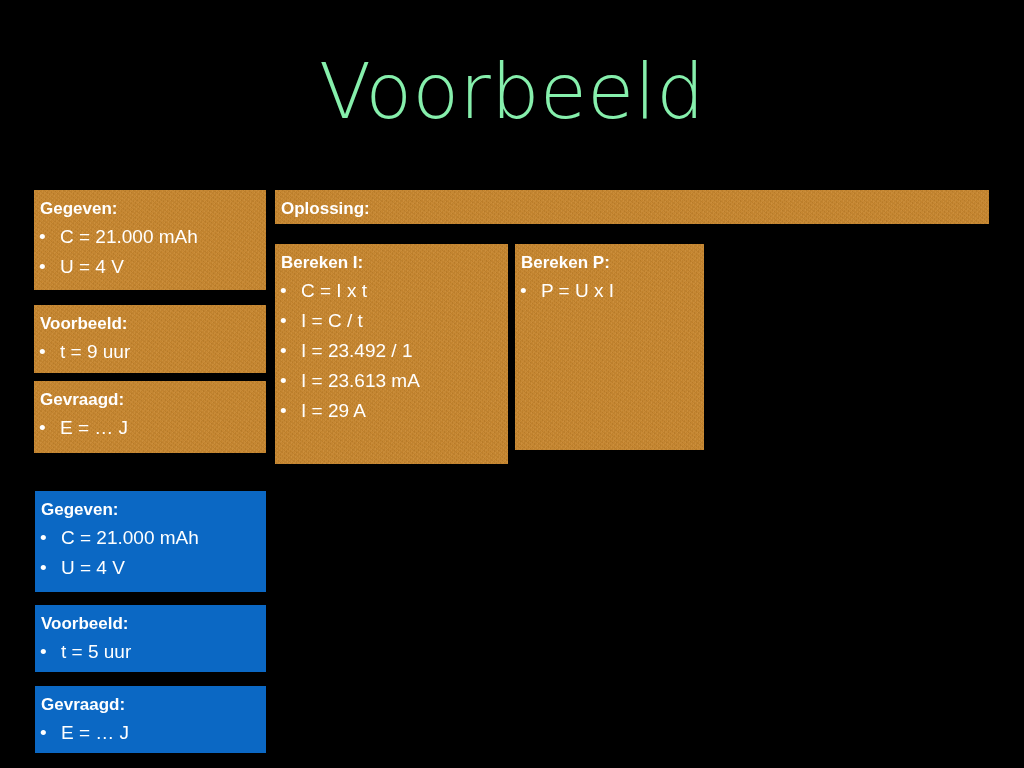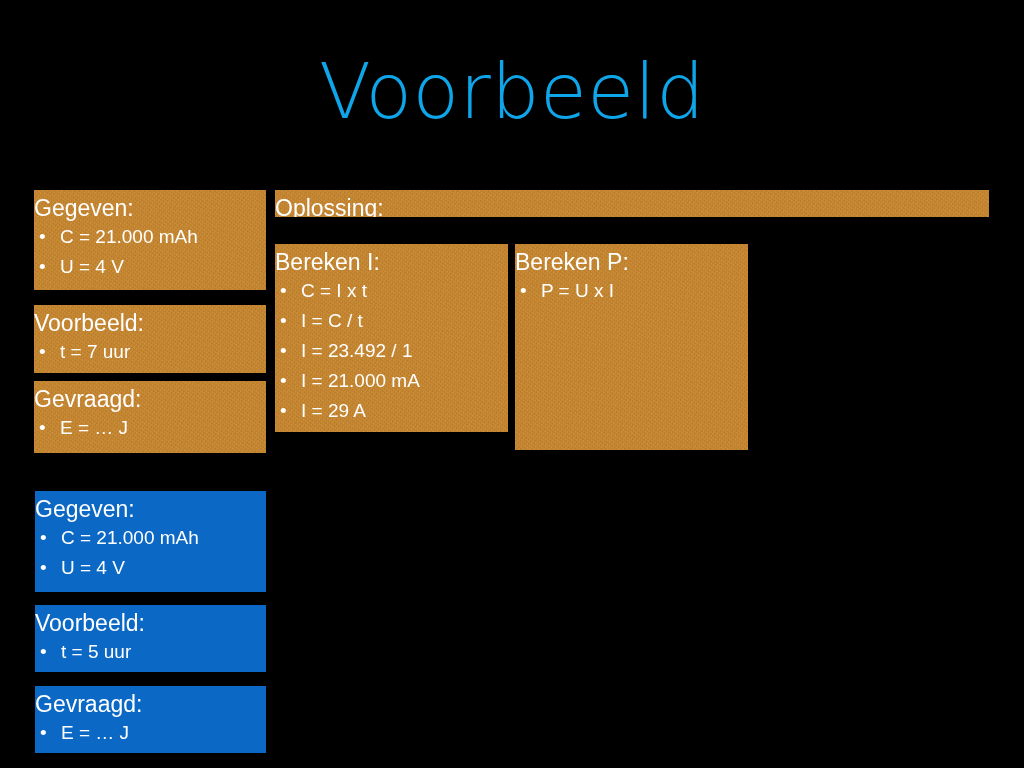--- a/index.html
+++ b/index.html
@@ -16,21 +16,21 @@
     font-family:"Liberation Sans", sans-serif;
     -webkit-font-smoothing:antialiased;
   }
 
   
   #slide-title {
     position:absolute;
     left:0; top:54px;
     width:1024px;
     text-align:center;
-    color:#0ea5e9;
+    color:#86efac;
     font-size:76px;
     font-weight:300;
     letter-spacing:0.5px;
     line-height:1.0;
     font-family:"DejaVu Sans", sans-serif;
     font-stretch:condensed;
   }
 
   
   .card {
@@ -55,23 +55,24 @@
         rgba(255,255,255,0.020) 0px, rgba(255,255,255,0.020) 1px,
         rgba(0,0,0,0.018) 1px, rgba(0,0,0,0.018) 2px);
   }
 
   .card.blue {
     background-color:#0b68c4;
   }
 
   .card-heading {
     display:block;
-    font-size:23px;
-    font-weight:400;
+    font-size:17px;
+    font-weight:700;
     line-height:27px;
+    padding-left:6px;
     white-space:nowrap;
   }
 
   .card-list { list-style:none; }
 
   .card-list li {
     position:relative;
     font-size:19px;
     font-weight:400;
     line-height:30px;
@@ -85,23 +86,23 @@
     top:0;
     line-height:30px;
     font-size:19px;
   }
 
   
   #card-gegeven-orange   { left:34px;  top:190px; width:232px; height:100px; }
   #card-voorbeeld-orange { left:34px;  top:305px; width:232px; height:68px;  }
   #card-gevraagd-orange  { left:34px;  top:381px; width:232px; height:72px;  }
 
-  #card-oplossing-banner { left:275px; top:190px; width:714px; height:27px;  }
-  #card-bereken-i        { left:275px; top:244px; width:233px; height:188px; }
-  #card-bereken-p        { left:515px; top:244px; width:233px; height:206px; }
+  #card-oplossing-banner { left:275px; top:190px; width:714px; height:34px;  }
+  #card-bereken-i        { left:275px; top:244px; width:233px; height:220px; }
+  #card-bereken-p        { left:515px; top:244px; width:189px; height:206px; }
 
   #card-gegeven-blue     { left:35px;  top:491px; width:231px; height:101px; }
   #card-voorbeeld-blue   { left:35px;  top:605px; width:231px; height:67px;  }
   #card-gevraagd-blue    { left:35px;  top:686px; width:231px; height:67px;  }
 </style>
 </head>
 <body>
 
 <div id="slide-title">Voorbeeld</div>
 
@@ -109,42 +110,42 @@
   <span class="card-heading">Gegeven:</span>
   <ul class="card-list">
       <li><span class="bullet">•</span><span>C = 21.000 mAh</span></li>
       <li><span class="bullet">•</span><span>U = 4 V</span></li>
     </ul>
 </div>
 
 <div class="card orange" id="card-voorbeeld-orange">
   <span class="card-heading">Voorbeeld:</span>
   <ul class="card-list">
-      <li><span class="bullet">•</span><span>t = 7 uur</span></li>
+      <li><span class="bullet">•</span><span>t = 9 uur</span></li>
     </ul>
 </div>
 
 <div class="card orange" id="card-gevraagd-orange">
   <span class="card-heading">Gevraagd:</span>
   <ul class="card-list">
       <li><span class="bullet">•</span><span>E = … J</span></li>
     </ul>
 </div>
 
 <div class="card orange" id="card-oplossing-banner">
   <span class="card-heading">Oplossing:</span>
 </div>
 
 <div class="card orange" id="card-bereken-i">
   <span class="card-heading">Bereken I:</span>
   <ul class="card-list">
       <li><span class="bullet">•</span><span>C = I x t</span></li>
       <li><span class="bullet">•</span><span>I = C / t</span></li>
       <li><span class="bullet">•</span><span>I = 23.492 / 1</span></li>
-      <li><span class="bullet">•</span><span>I = 21.000 mA</span></li>
+      <li><span class="bullet">•</span><span>I = 23.613 mA</span></li>
       <li><span class="bullet">•</span><span>I = 29 A</span></li>
     </ul>
 </div>
 
 <div class="card orange" id="card-bereken-p">
   <span class="card-heading">Bereken P:</span>
   <ul class="card-list">
       <li><span class="bullet">•</span><span>P = U x I</span></li>
     </ul>
 </div>

